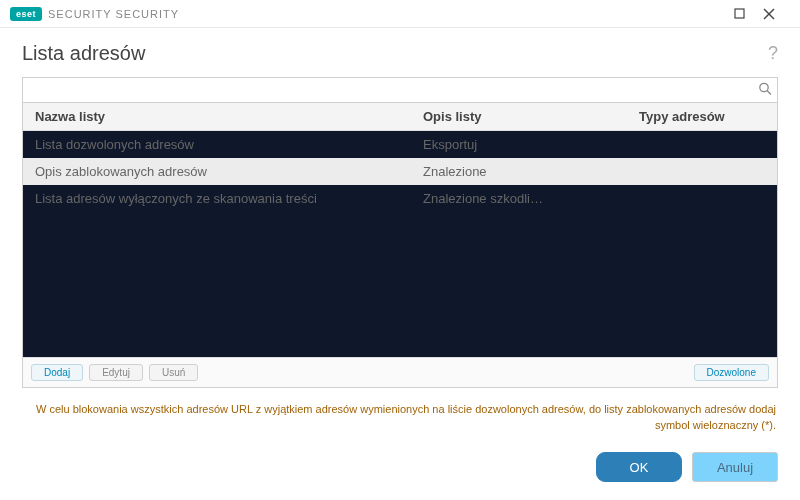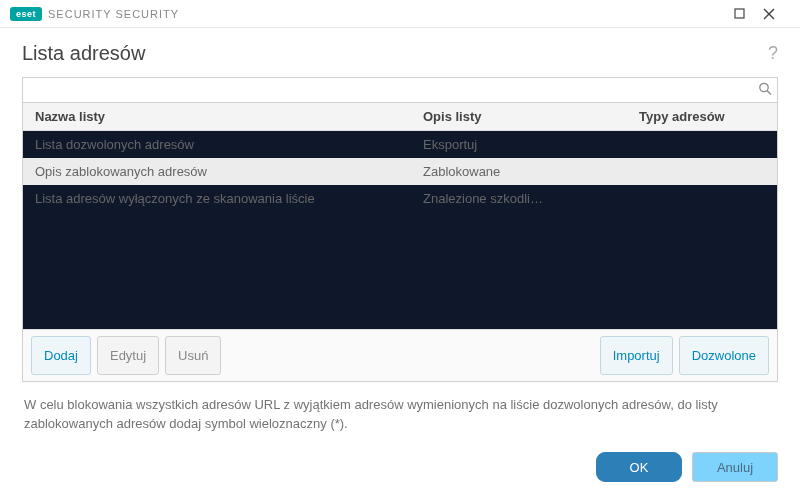--- a/index.html
+++ b/index.html
@@ -140,35 +140,36 @@
     padding: 6px 8px;
     border-top: 1px solid #e0e0e0;
     gap: 6px;
     background: #fafafa;
   }
   .table-actions .spacer { flex: 1; }
   .tbtn {
     border: 1px solid #d0d0d0;
     background: #f4f4f4;
     color: #888;
-    font-size: 13px;
-    padding: 11px 12px;
+    font-size: 10px;
+    padding: 2px 12px;
     border-radius: 3px;
   }
   .tbtn.primary {
     color: #0088bb;
     border-color: #c0d8e2;
     background: #eef6fa;
   }
 
   .hint {
-    color: #737373;
-    font-size: 13px;
+    color: #a16207;
+    font-size: 11px;
     padding: 14px 2px 0 2px;
     line-height: 1.45;
+    text-align: right;
   }
 
   .footer {
     display: flex;
     justify-content: flex-end;
     gap: 10px;
     padding: 18px 22px 18px 22px;
   }
   .btn {
     min-width: 86px;
@@ -232,35 +233,34 @@
       <div class="th col2">Typy adresów</div>
     </div>
     <div class="tbody" id="tbody">
         <div class="trow">
           <div class="td col1">Lista dozwolonych adresów</div>
           <div class="td col2">Eksportuj</div>
           <div class="td col3"></div>
         </div>
         <div class="trow selected">
           <div class="td col1">Opis zablokowanych adresów</div>
-          <div class="td col2">Zablokowane</div>
+          <div class="td col2">Znalezione</div>
           <div class="td col3"></div>
         </div>
         <div class="trow">
-          <div class="td col1">Lista adresów wyłączonych ze skanowania liście</div>
+          <div class="td col1">Lista adresów wyłączonych ze skanowania treści</div>
           <div class="td col2">Znalezione szkodliwe opr...</div>
           <div class="td col3"></div>
         </div>
       </div>
     <div class="table-actions">
       <button class="tbtn primary">Dodaj</button>
       <button class="tbtn">Edytuj</button>
       <button class="tbtn">Usuń</button>
       <div class="spacer"></div>
-      <button class="tbtn primary">Importuj</button>
       <button class="tbtn primary">Dozwolone</button>
     </div>
   </div>
 
   <div class="hint">W celu blokowania wszystkich adresów URL z wyjątkiem adresów wymienionych na liście dozwolonych adresów, do listy zablokowanych adresów dodaj symbol wieloznaczny (*).</div>
 </div>
 
 <div class="footer">
   <button class="btn ok">OK</button>
   <button class="btn">Anuluj</button>

